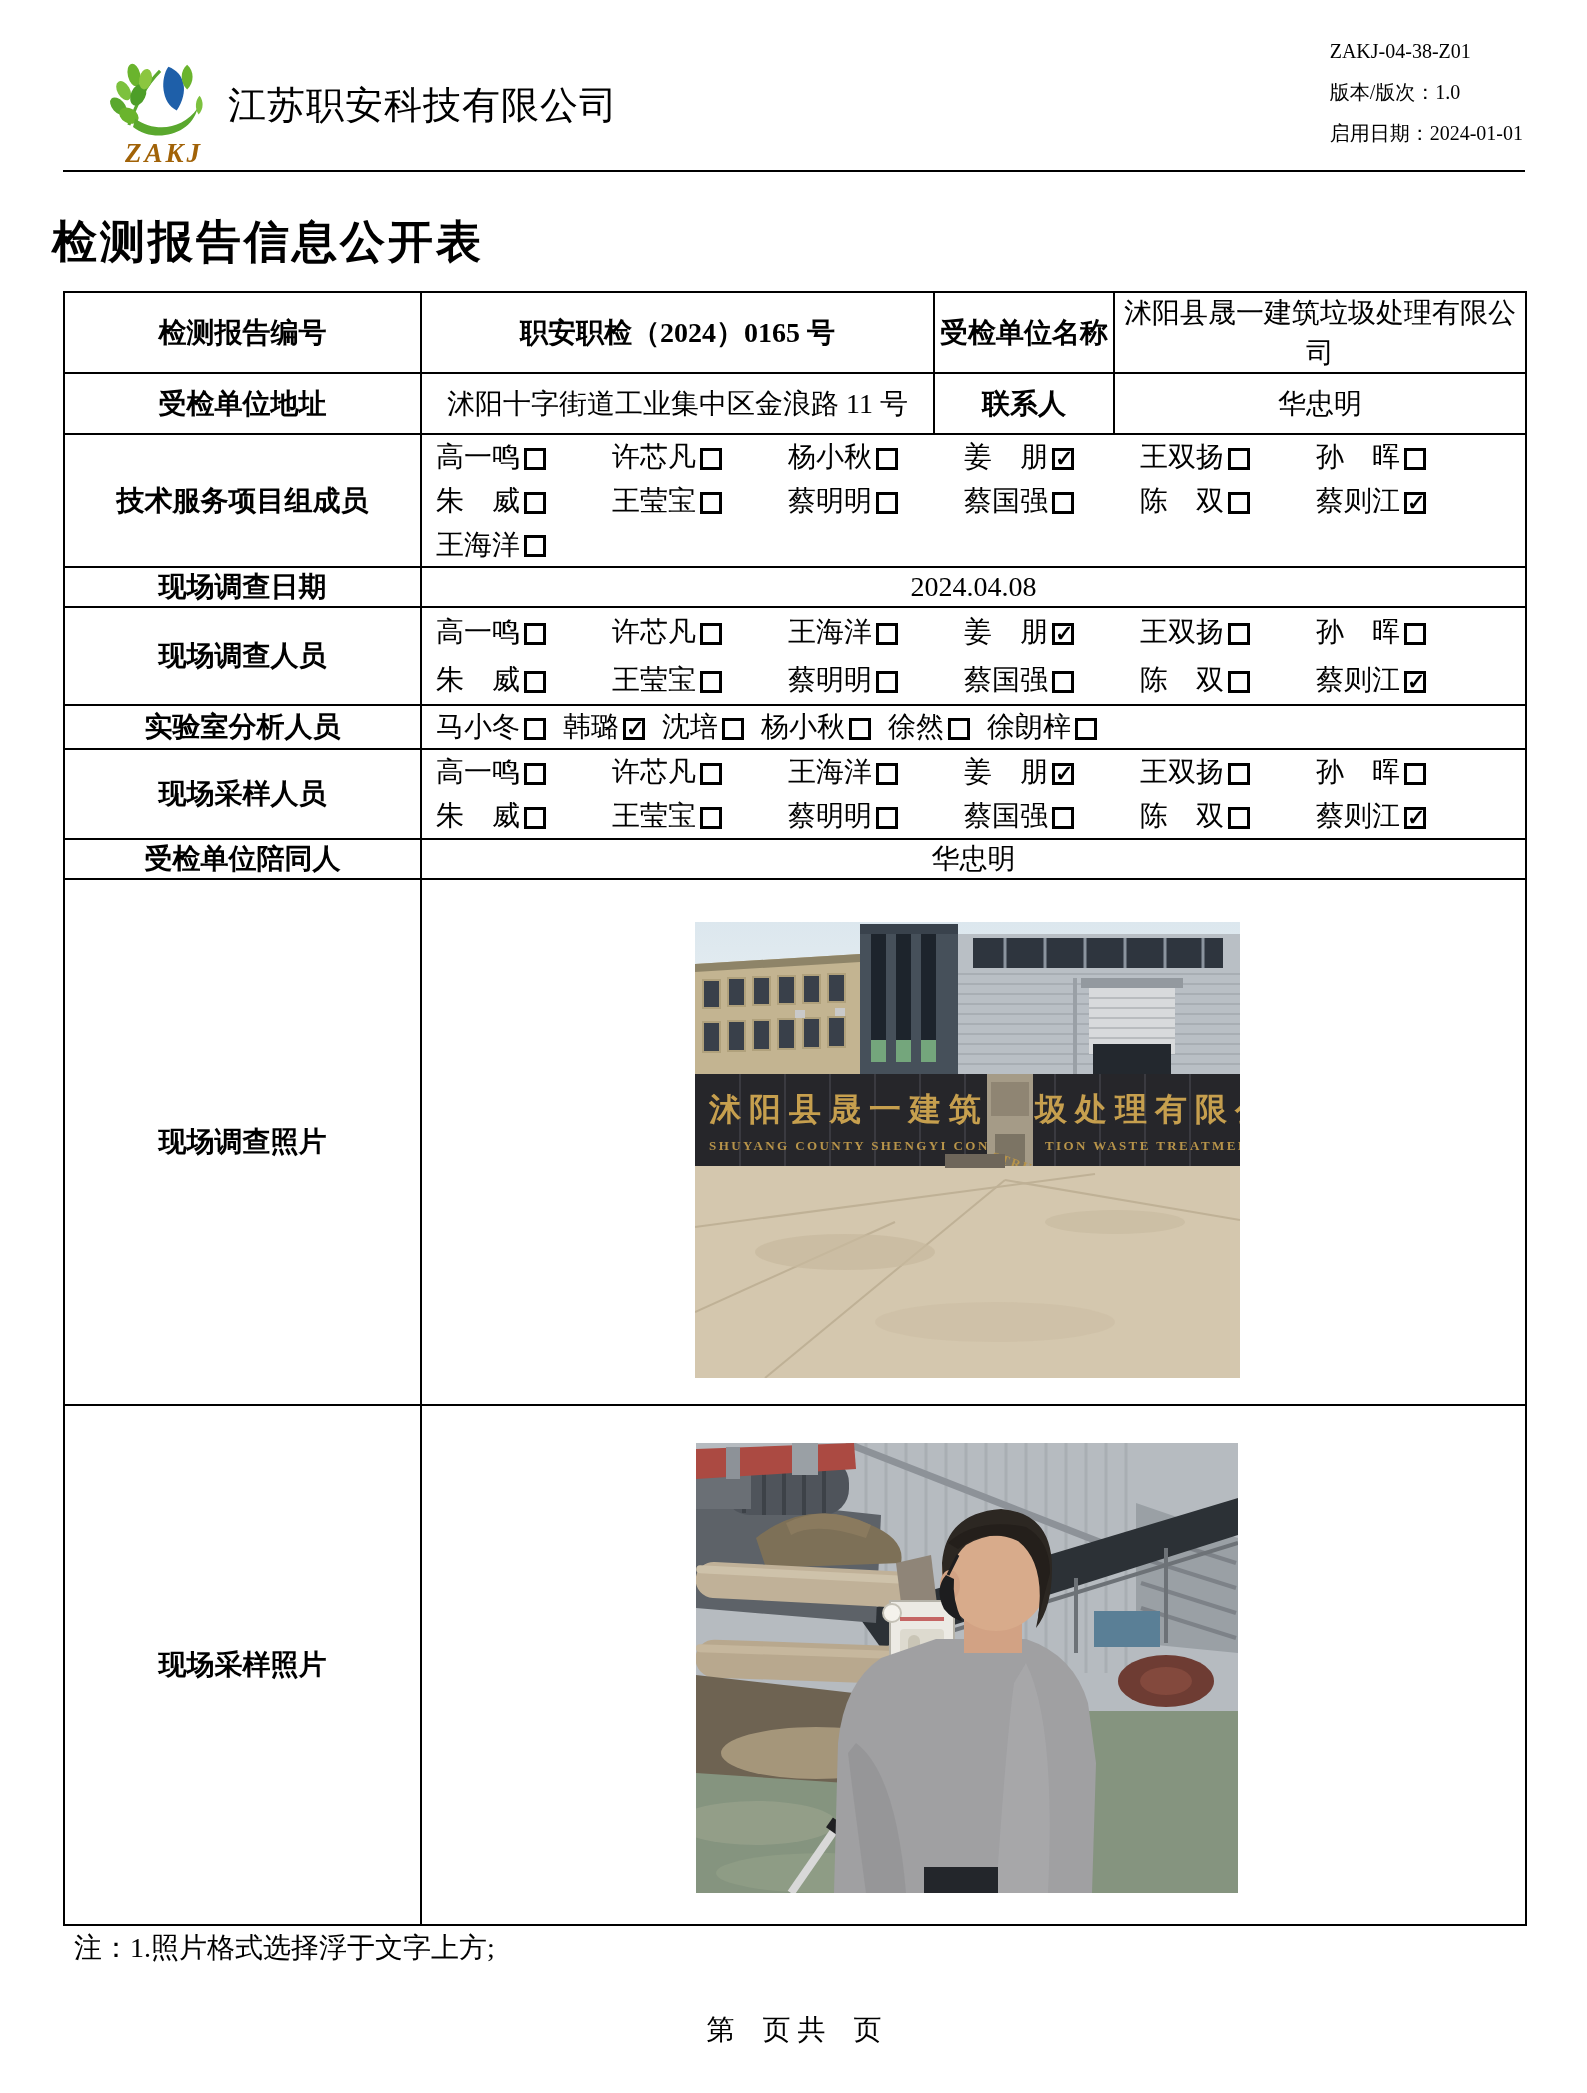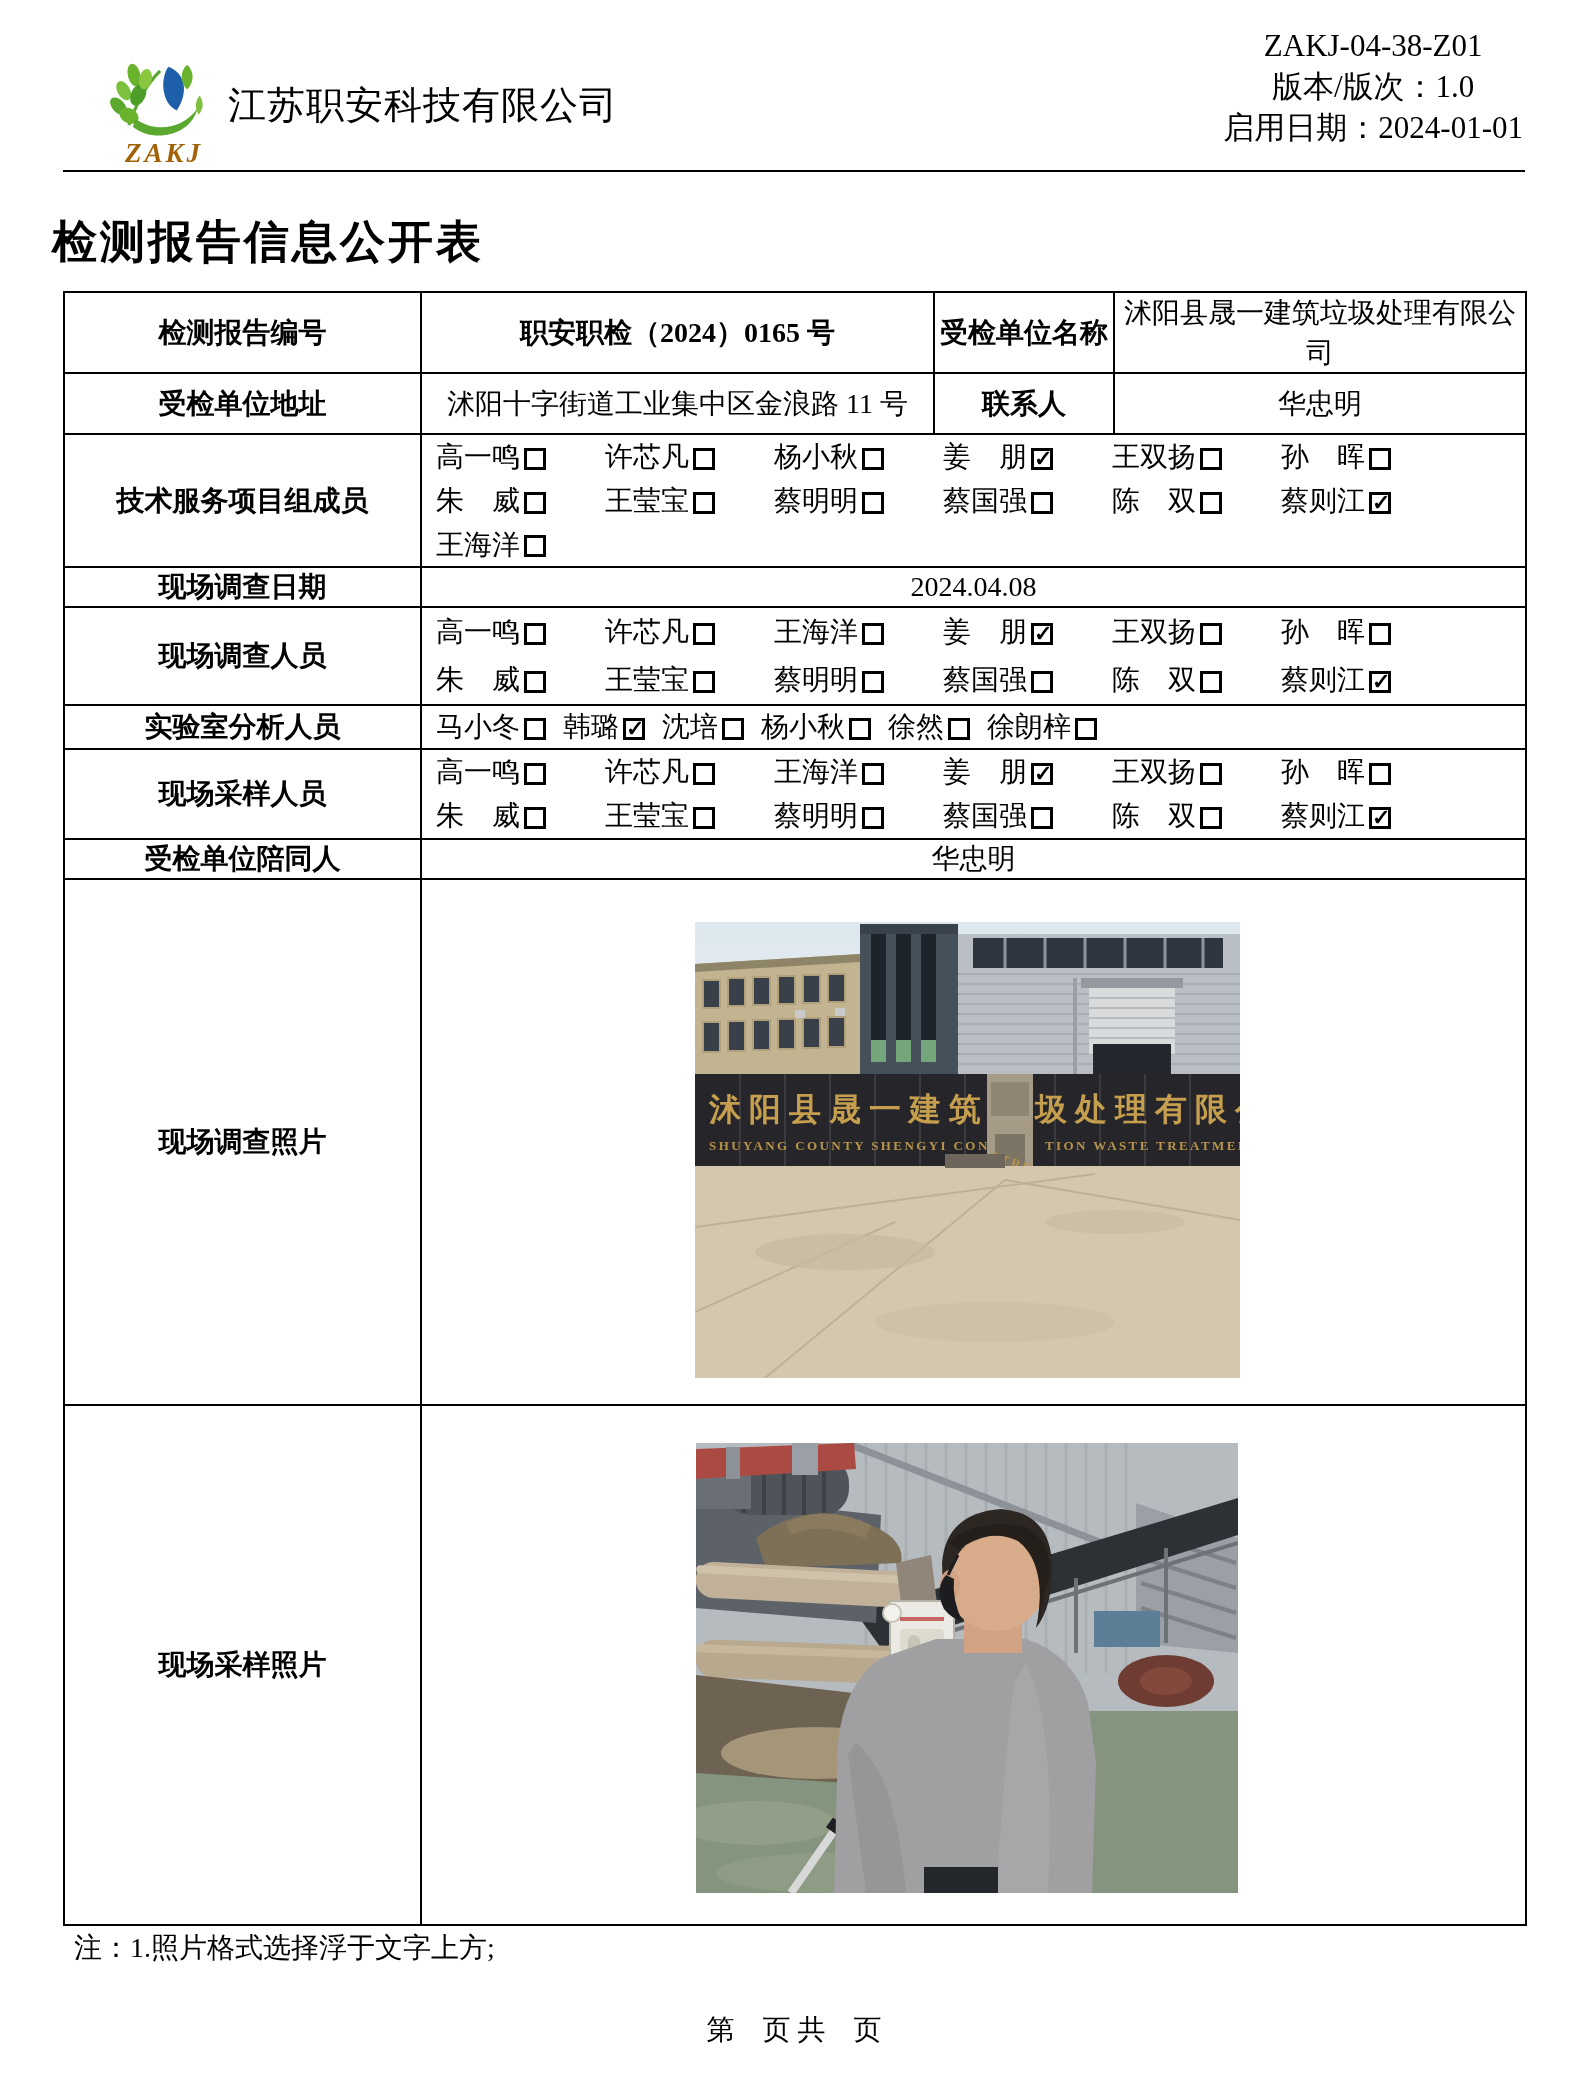--- a/index.html
+++ b/index.html
@@ -4,39 +4,39 @@
 <style>
   html,body{margin:0;padding:0;background:#fff;}
   .page{position:relative;width:1587px;height:2093px;background:#fff;
         font-family:"Liberation Serif","DejaVu Serif",serif;color:#000;overflow:hidden;}
 
   
   .logo{position:absolute;left:106px;top:58px;width:104px;height:84px;}
   .logo-text{position:absolute;left:94px;top:138px;width:140px;text-align:center;
              font-style:italic;font-weight:bold;font-size:27px;letter-spacing:3px;color:#a16207;}
   .company-name{position:absolute;left:228px;top:80px;font-size:38px;letter-spacing:1px;}
-  .hdr-right{position:absolute;right:64px;top:25px;text-align:center;font-size:31px;line-height:41px;}
+  .hdr-right{position:absolute;right:64px;top:31px;text-align:left;font-size:20px;line-height:41px;}
   .hdr-rule{position:absolute;left:63px;top:170px;width:1462px;height:2px;background:#000;}
 
   
   .doc-title{position:absolute;left:52px;top:212px;width:1462px;text-align:left;
              font-size:45px;font-weight:bold;letter-spacing:3px;}
 
   
   table.main{position:absolute;left:63px;top:291px;width:1462px;border-collapse:collapse;
              table-layout:fixed;font-size:28px;}
   table.main td{border:2px solid #000;padding:0;text-align:center;vertical-align:middle;
                 overflow:hidden;}
   td.lbl{font-weight:bold;}
   td.left{text-align:left;padding-left:16px;font-weight:bold;}
   td.wrapcell{padding:0 6px;line-height:1.4;}
   td.namecell{line-height:1.35;}
 
   .names{display:flex;flex-direction:column;justify-content:center;padding-left:14px;}
-  .names.g6 .name-line{display:flex;}
+  .names.g6 .name-line{display:flex;gap:7px;}
   .names.g6 .name-unit{width:169px;display:flex;align-items:center;flex:none;}
   .names.gap3 .name-line{margin:3px 0;}
   .names.gap5 .name-line{margin:5px 0;}
   .names.tight .name-line{display:flex;}
   .names.tight .name-unit{display:flex;align-items:center;margin-right:17px;flex:none;}
   .nm{white-space:pre;}
   .cb{display:inline-block;width:22px;height:22px;border:3px solid #000;box-sizing:border-box;
       margin-left:4px;position:relative;top:2px;flex:none;
       font-size:22px;line-height:15px;text-align:center;font-weight:bold;}
 

